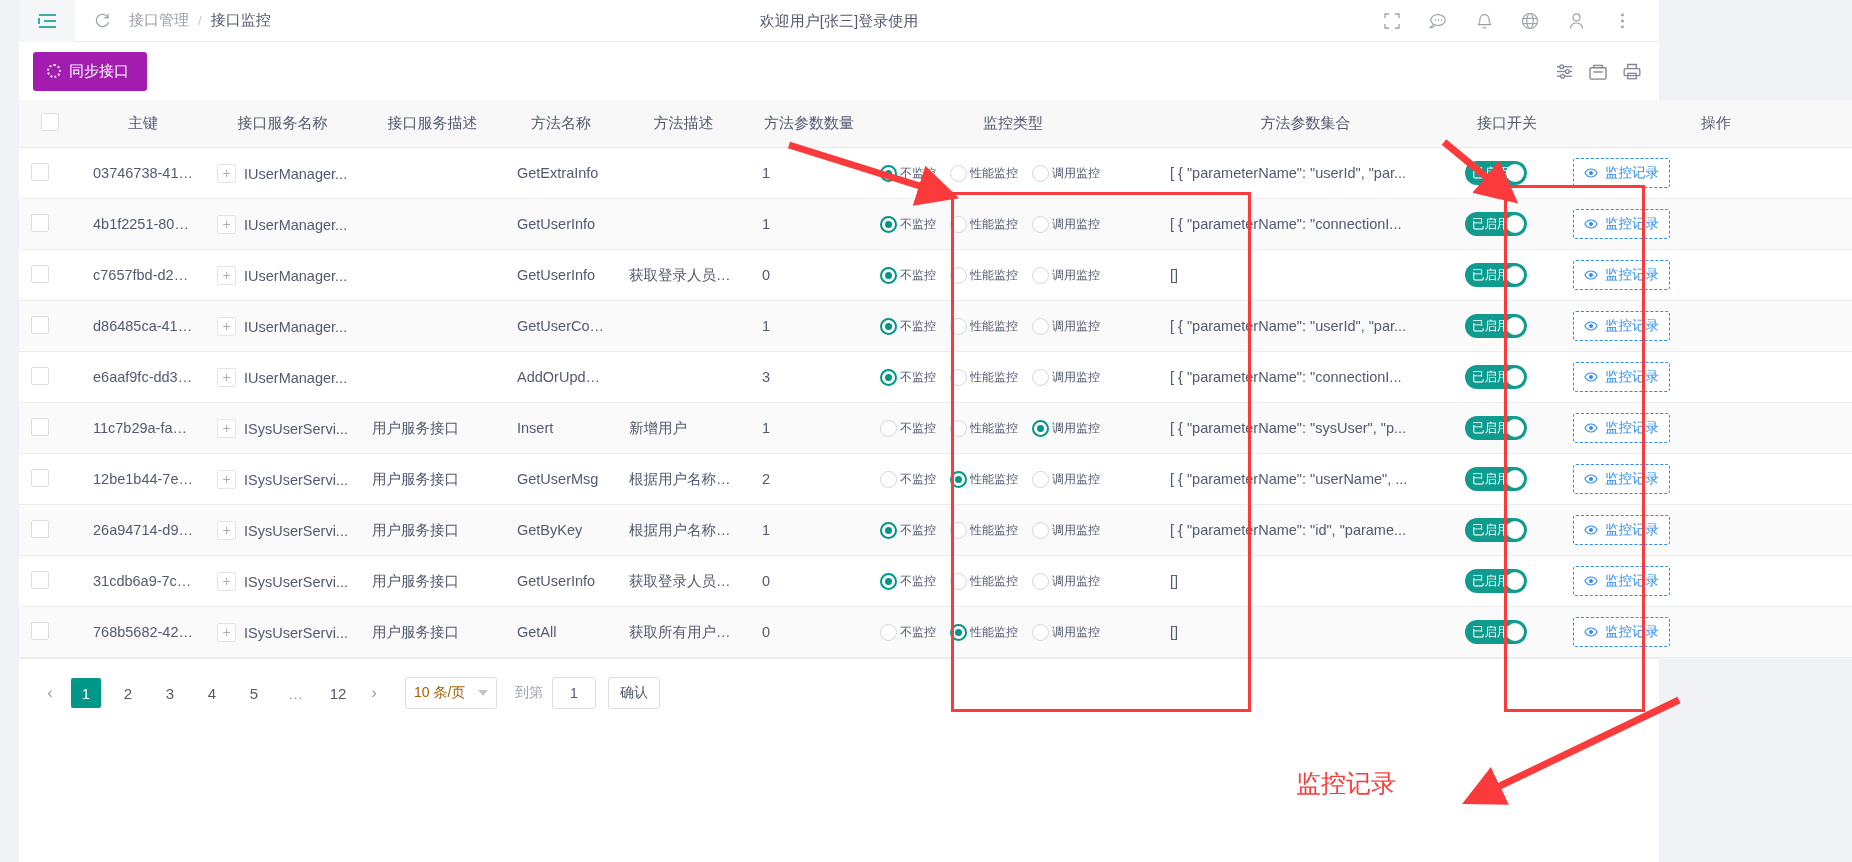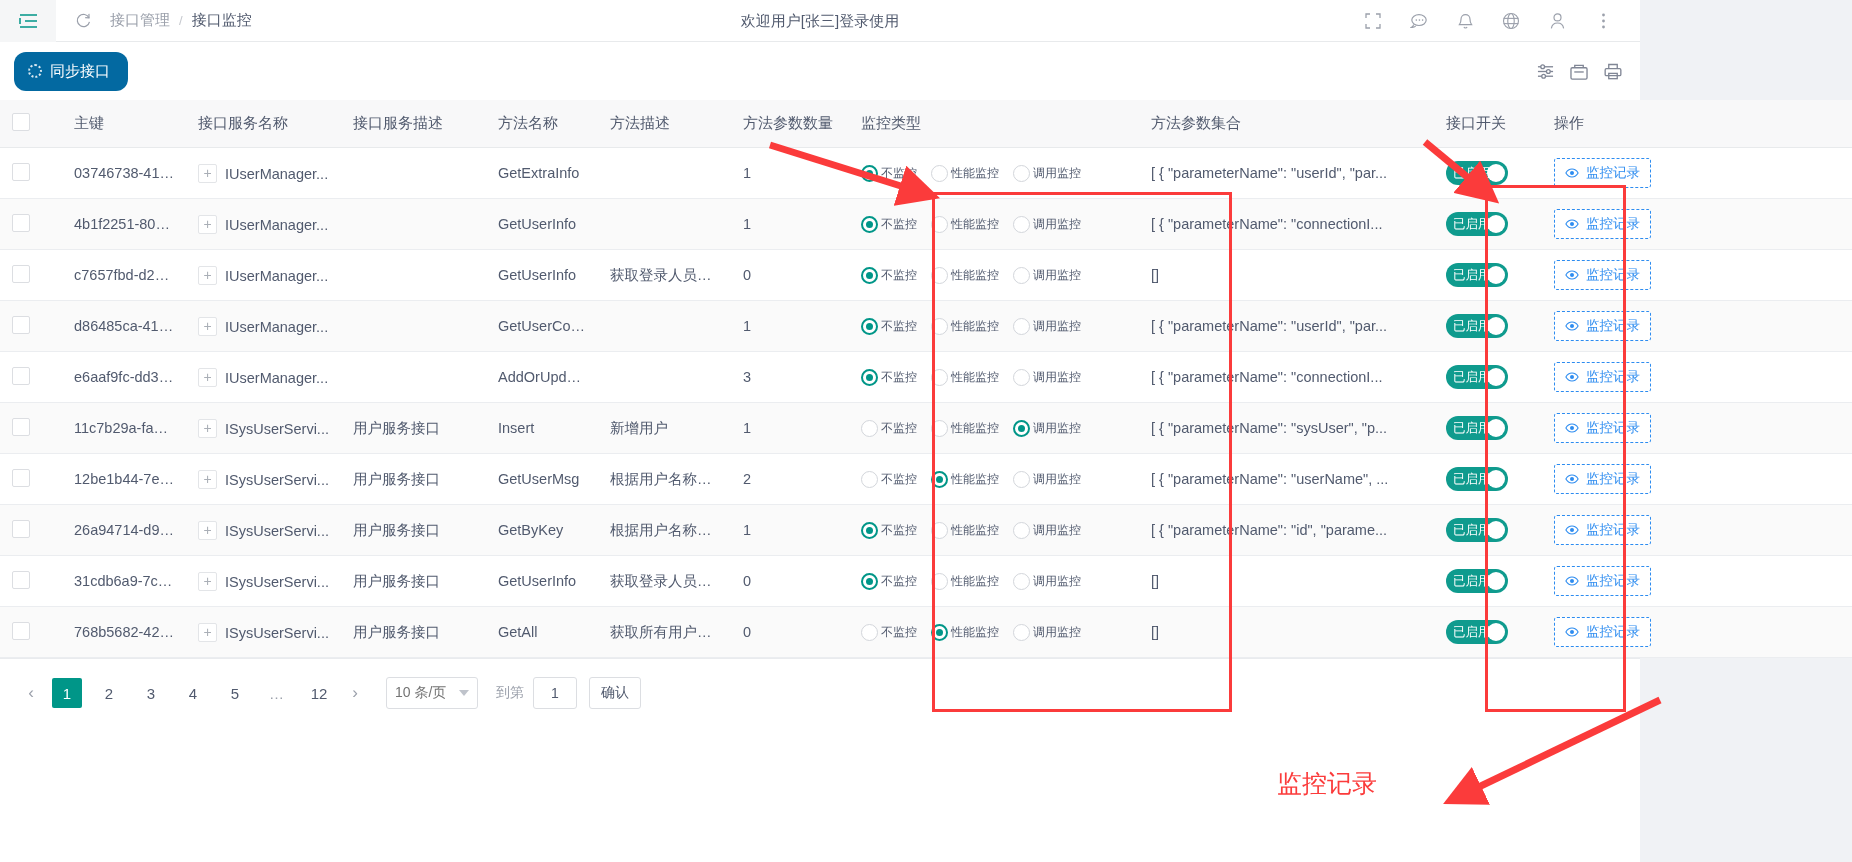--- a/index.html
+++ b/index.html
@@ -2,21 +2,21 @@
 <html><head>
 <meta charset="utf-8">
 <style>
   * { box-sizing: border-box; margin: 0; padding: 0; }
   html, body {
     width: 1852px; height: 862px;
     font-family: "Liberation Sans", "DejaVu Sans", sans-serif;
     background: #f0f2f5;
     overflow: hidden;
   }
-  .app { position: relative; width: 1640px; height: 862px; background: #fff; }
+  .app { position: relative; width: 1640px; height: 862px; background: #fff; margin-left: 19px; }
 
   
   .topbar {
     height: 42px; background: #fff; display: flex; align-items: center;
     border-bottom: 1px solid #e8eaec; position: relative;
   }
   .hamburger-cell {
     width: 56px; height: 42px; background: #f5f6f7;
     display: flex; align-items: center; justify-content: center;
     cursor: pointer;
@@ -79,37 +79,37 @@
     font-size: 15px; padding: 8px 16px; border-radius: 3px; cursor: pointer;
     font-family: inherit;
   }
 
   
   .actionrow {
     height: 58px; background: #fff; display: flex; align-items: center;
     padding: 0 18px 0 14px; position: relative;
   }
   .sync-btn {
-    background: #0369a1; color: #fff; border: none; border-radius: 12px;
+    background: #a21caf; color: #fff; border: none; border-radius: 3px;
     font-size: 15px; padding: 10px 18px 10px 14px; display: flex; align-items: center;
     gap: 8px; cursor: pointer; font-family: inherit;
   }
   .spinner-ring {
     width: 14px; height: 14px; border: 2px dotted #ffffff; border-radius: 50%;
     opacity: .85;
   }
   .actionrow-right { margin-left: auto; display: flex; align-items: center; gap: 16px; }
   .actionrow-right .ticon { color: #808695; cursor: pointer; display:flex; }
 
   
   .table-wrap { width: 1852px; background: #fff; }
   table.grid { width: 1852px; border-collapse: collapse; table-layout: fixed; }
   table.grid th {
     background: #f8f8f9; color: #515a6e; font-size: 15px; font-weight: normal;
-    text-align: left; padding: 13px 12px; border-bottom: 1px solid #e8eaec;
+    text-align: center; padding: 13px 12px; border-bottom: 1px solid #e8eaec;
     white-space: nowrap; overflow: hidden;
   }
   table.grid td {
     font-size: 14.5px; color: #515a6e; padding: 10px 12px;
     border-bottom: 1px solid #ebedf0; white-space: nowrap; overflow: hidden;
     text-overflow: ellipsis; height: 45px; vertical-align: middle;
   }
   table.grid tbody tr:nth-child(odd) { background: #fff; }
   table.grid tbody tr:nth-child(even) { background: #fafafa; }
   .cb {
@@ -157,21 +157,21 @@
   .pg-num {
     min-width: 30px; height: 30px; margin: 0 6px; display: flex; align-items: center;
     justify-content: center; font-size: 15px; color: #515a6e; cursor: pointer;
     border-radius: 2px;
   }
   .pg-num.active { background: #009688; color: #fff; }
   .pg-num.dots { cursor: default; color: #9ba0ab; letter-spacing: 1px; }
   .pg-size {
     margin-left: 16px; width: 92px; height: 32px; border: 1px solid #dcdee2;
     border-radius: 3px; display: flex; align-items: center; justify-content: space-between;
-    padding: 0 8px; font-size: 14px; color: #737373; cursor: pointer;
+    padding: 0 8px; font-size: 14px; color: #a16207; cursor: pointer;
   }
   .pg-size .caret-down { border-top-width: 6px; border-left-width: 5px; border-right-width: 5px; }
   .pg-jump-label { margin-left: 18px; font-size: 14px; color: #9ba0ab; }
   .pg-jump-input {
     margin-left: 9px; width: 44px; height: 32px; border: 1px solid #dcdee2;
     border-radius: 3px; display: flex; align-items: center; justify-content: center;
     font-size: 14px; color: #515a6e; background: #fff; cursor: text;
   }
   .pg-confirm {
     margin-left: 12px; height: 32px; border: 1px solid #dcdee2; border-radius: 3px;

